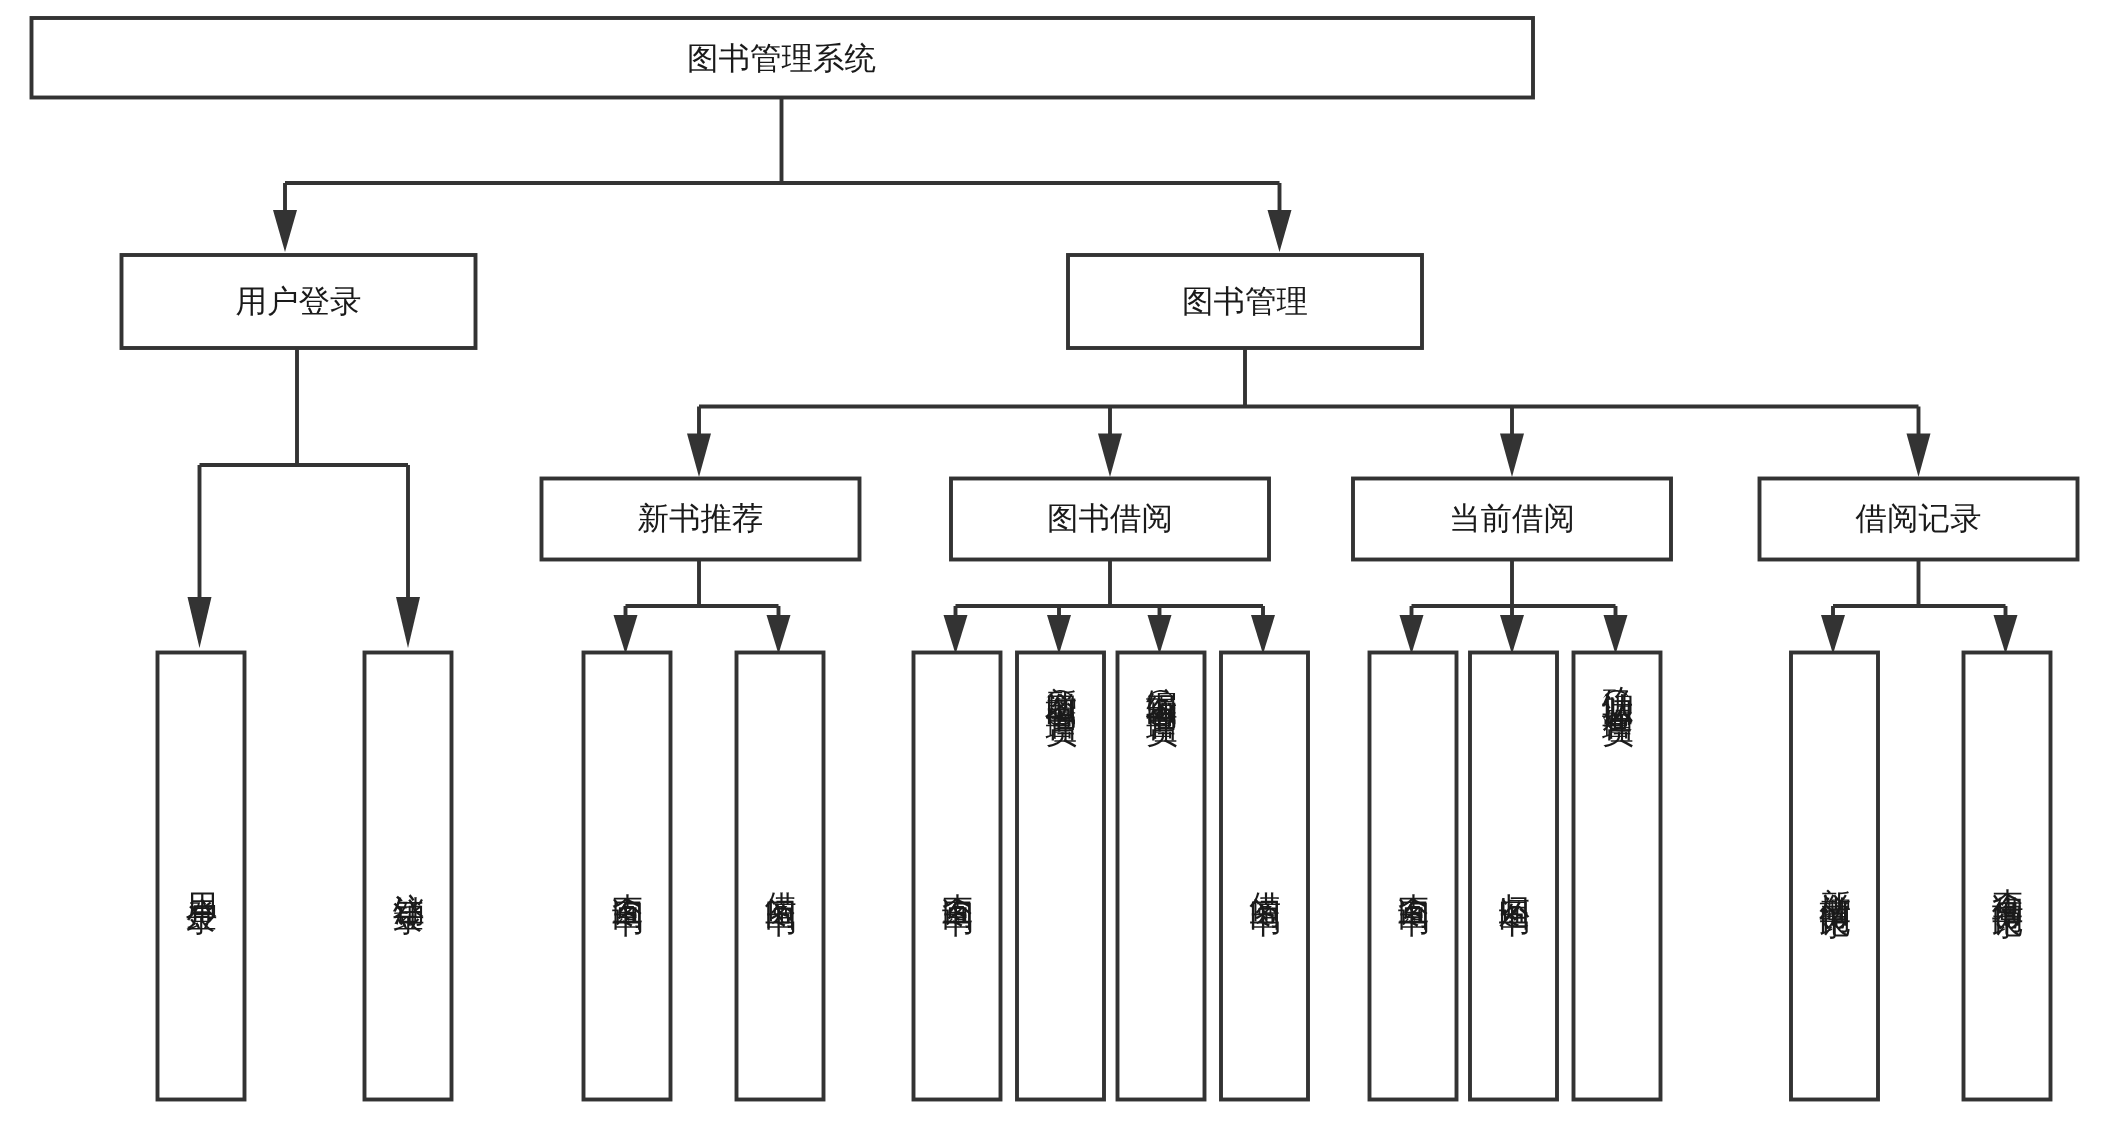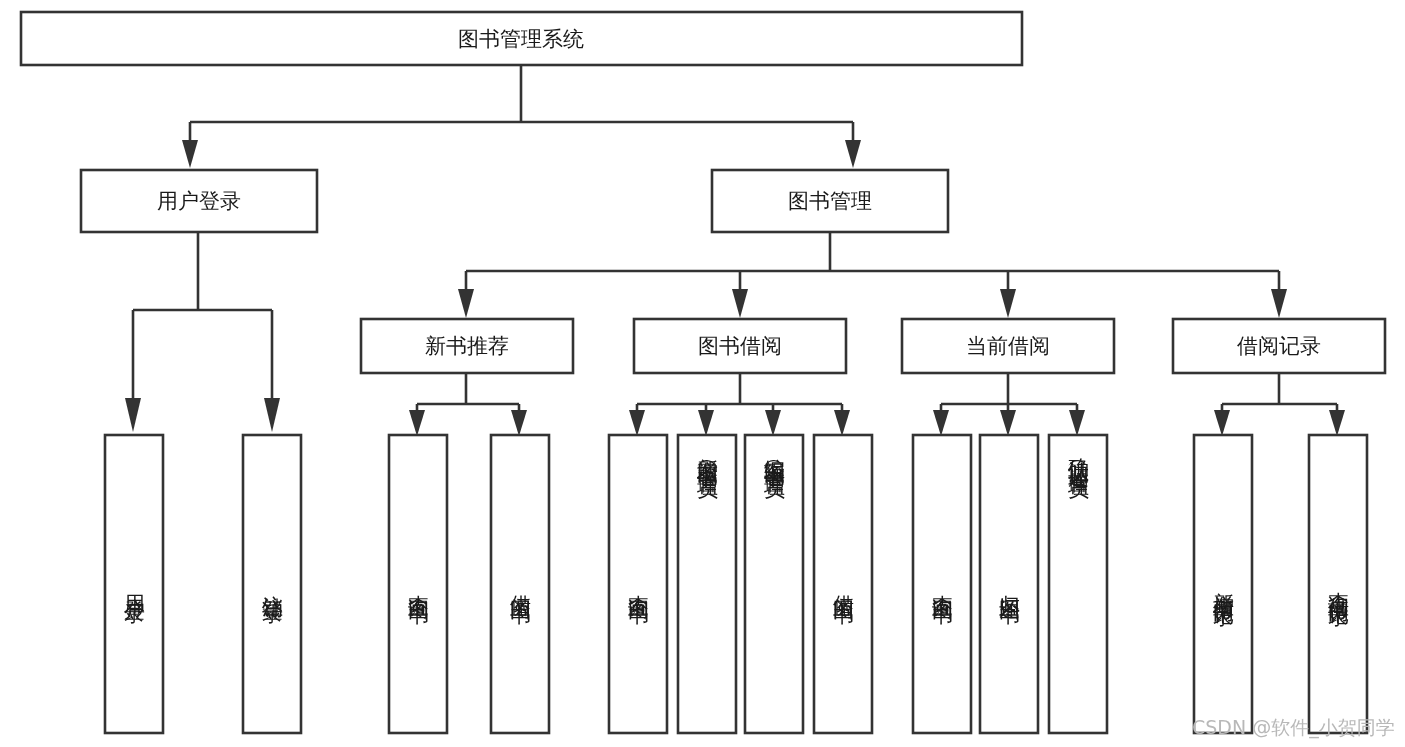--- a/index.html
+++ b/index.html
@@ -242,15 +242,14 @@
     <span class="vlabel" style="margin-top:6px;">确认归还（管理员）</span>
   </div>
 
   <div class="vlabel-wrap" style="left:1194px; top:435px; width:58px; height:298px;">
     <span class="vlabel">新增借阅记录</span>
   </div>
   <div class="vlabel-wrap" style="left:1309px; top:435px; width:58px; height:298px;">
     <span class="vlabel">查询借阅记录</span>
   </div>
 
-  <div class="watermark" style="left:1192px; top:715px;">CSDN @软件_小贺同学</div>
 
 </div>
 
 </body></html>

